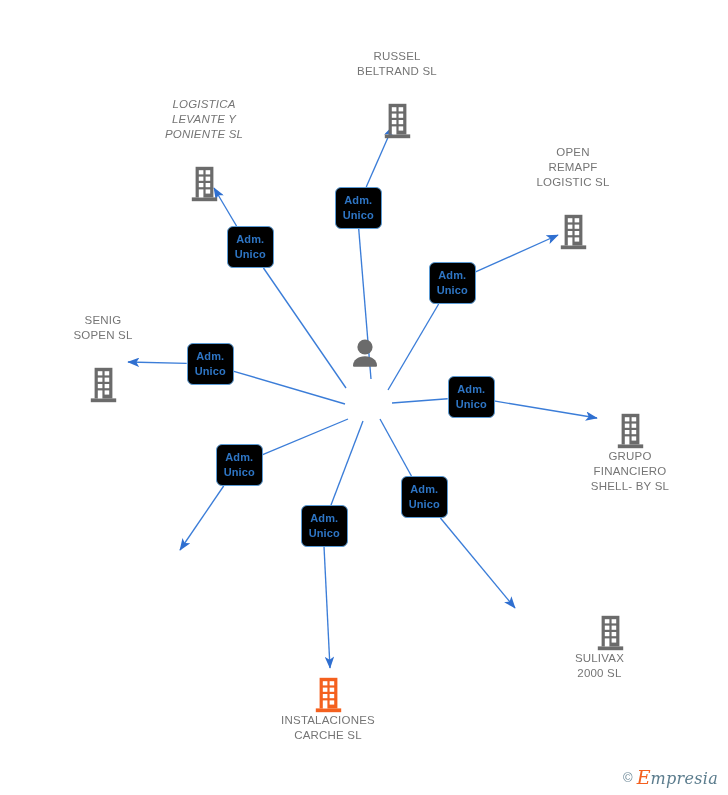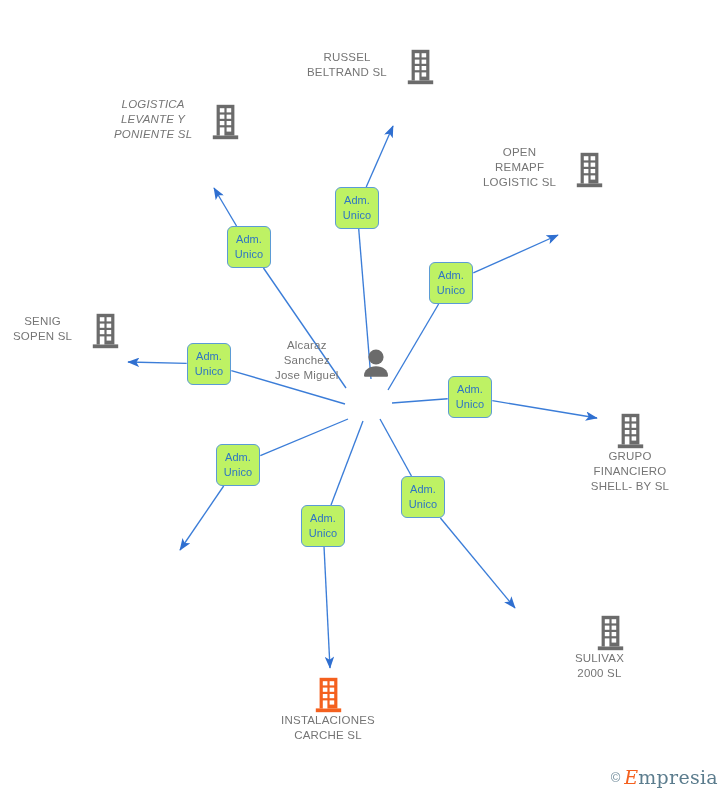--- a/index.html
+++ b/index.html
@@ -11,49 +11,50 @@
   #canvas{position:absolute;inset:0;width:728px;height:795px;}
   svg.edges{position:absolute;left:0;top:0;width:728px;height:795px;pointer-events:none;}
 
   
   .node{position:absolute;display:flex;flex-direction:column;align-items:center;}
   .node .icon{display:block;line-height:0;}
   .node .caption{
     text-align:center;color:#757575;font-size:11.5px;line-height:15px;
     letter-spacing:.2px;white-space:pre-line;
   }
-  .node.cap-above{flex-direction:row;gap:20px;}
+  .node.cap-above{flex-direction:column;gap:20px;}
   .node.cap-above .caption{margin-bottom:4px;}
   .node.cap-below .caption{}
 
   
   .edge-label{
     position:absolute;
     box-sizing:border-box;
-    background:#bef264;
+    background:#000000;
     border:1.3px solid #5b9bd5;
     border-radius:6px;
     color:#2e75c4;
     font-size:11px;
     line-height:15px;
     text-align:center;
     padding:5px 7px 5px 7px;
     white-space:pre-line;
     letter-spacing:.1px;
+    font-weight:bold;
   }
 
   
   .watermark{
     position:absolute;right:10px;bottom:8px;
     display:flex;align-items:center;gap:4px;
     font-size:15px;
   }
   .watermark .copy{color:#6e8a99;font-size:13px;}
   .watermark .wm-e{color:#f4601e;font-family:"DejaVu Serif",serif;font-style:italic;font-size:19px;line-height:19px;}
-  .watermark .wm-rest{color:#5b7c8d;font-family:"DejaVu Serif",serif;font-size:19px;line-height:16px;letter-spacing:.3px;}
+  .watermark .wm-rest{color:#5b7c8d;font-family:"DejaVu Serif",serif;font-style:italic;font-size:16px;line-height:16px;letter-spacing:.3px;}
 </style>
 </head>
 <body>
 
 <div id="canvas">
 
   <svg class="edges" viewBox="0 0 728 795">
     <defs>
       <marker id="arrowhead" markerWidth="9" markerHeight="7" refX="8.4" refY="3.5" orient="auto" markerUnits="strokeWidth">
         <path d="M0,0 L9,3.5 L0,7 L2.2,3.5 z" fill="#2f6fd0"></path>
@@ -73,23 +74,20 @@
         <line x1="348" y1="419" x2="260.3125" y2="455.6693181818182"></line>
         <line x1="223.6705882352941" y1="486" x2="180" y2="550" marker-end="url(#arrowhead)"></line>
         <line x1="363" y1="421" x2="331" y2="505"></line>
         <line x1="324.03521126760563" y1="547" x2="330" y2="668" marker-end="url(#arrowhead)"></line>
         <line x1="380" y1="419" x2="411.4230769230769" y2="476"></line>
         <line x1="440.4054054054054" y1="518" x2="515" y2="608" marker-end="url(#arrowhead)"></line>
       </g>
   </svg>
 
   <div class="node cap-above" id="node-person" style="left: 275px; top: 338px; width: 180px;">
-    <div class="caption">Alcaraz
-Sanchez
-Jose Miguel</div>
     <span class="icon">
       <svg width="34" height="30" viewBox="0 0 34 30">
         <circle cx="17" cy="9" r="7.6" fill="#6b6b6b"></circle>
         <path d="M17 18.3c-7.1 0-12 4.3-12 9.1 0 .9.5 1.4 1.4 1.4h21.2c.9 0 1.4-.5 1.4-1.4 0-4.8-4.9-9.1-12-9.1z" fill="#6b6b6b"></path>
       </svg>
     </span>
   </div>
 
   <div class="node cap-above" id="node-russel" style="left: 307px; top: 49px; width: 180px;">
     <div class="caption">RUSSEL

